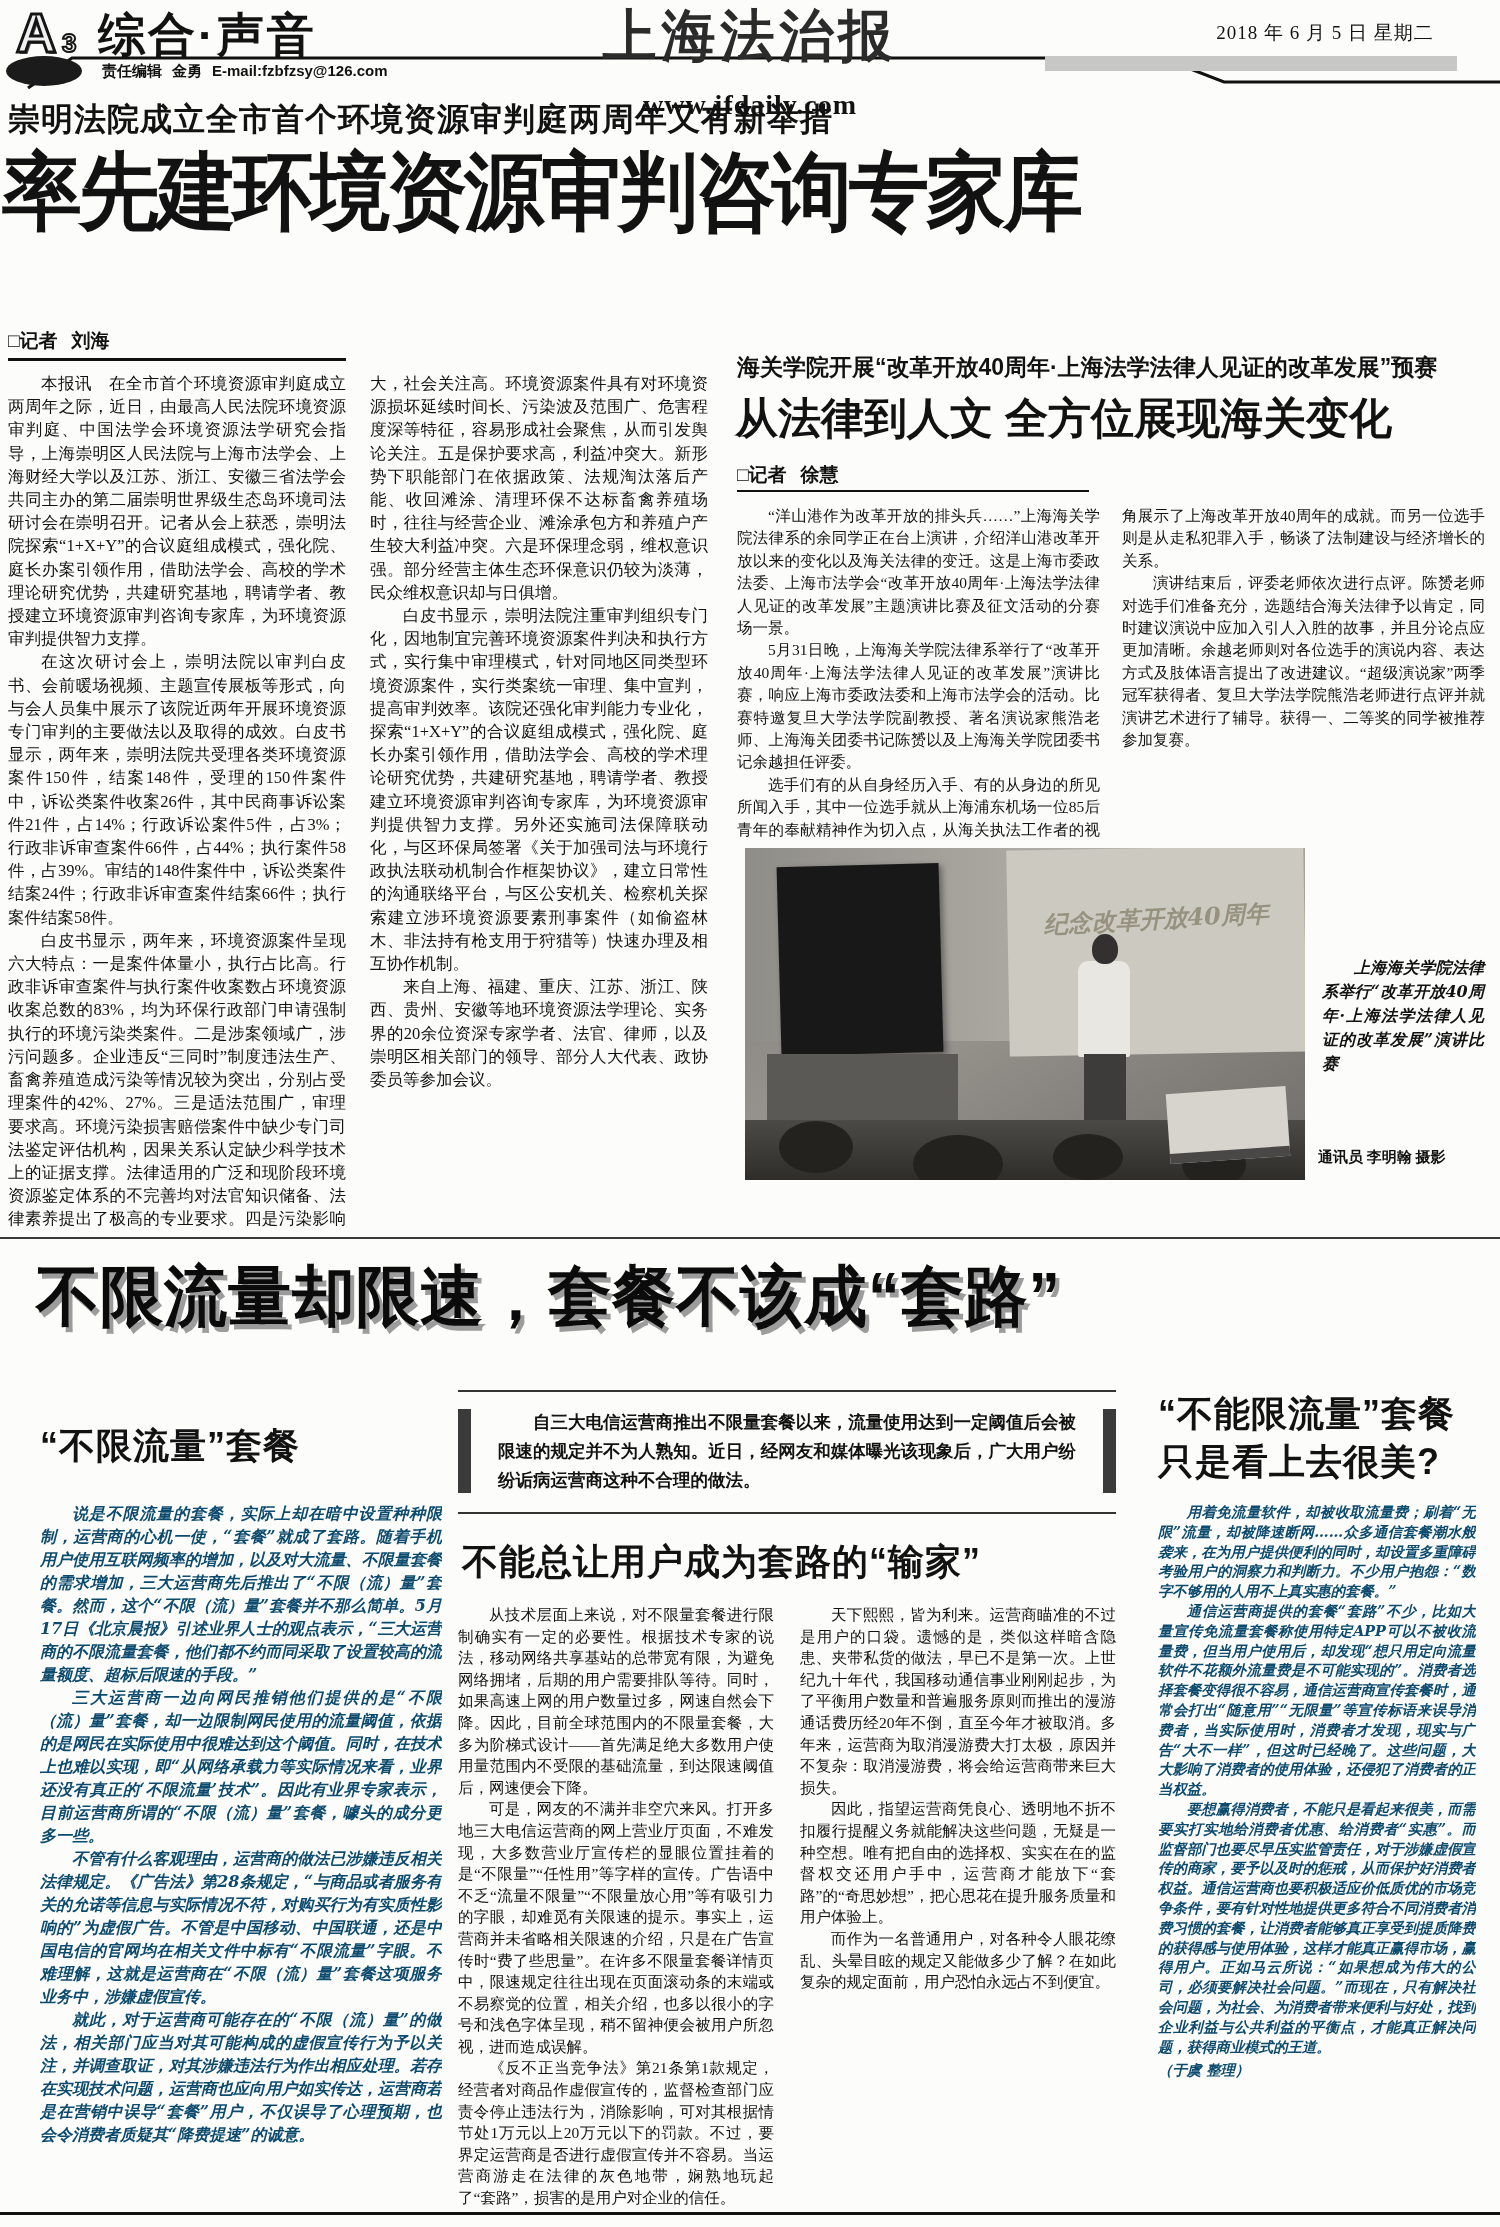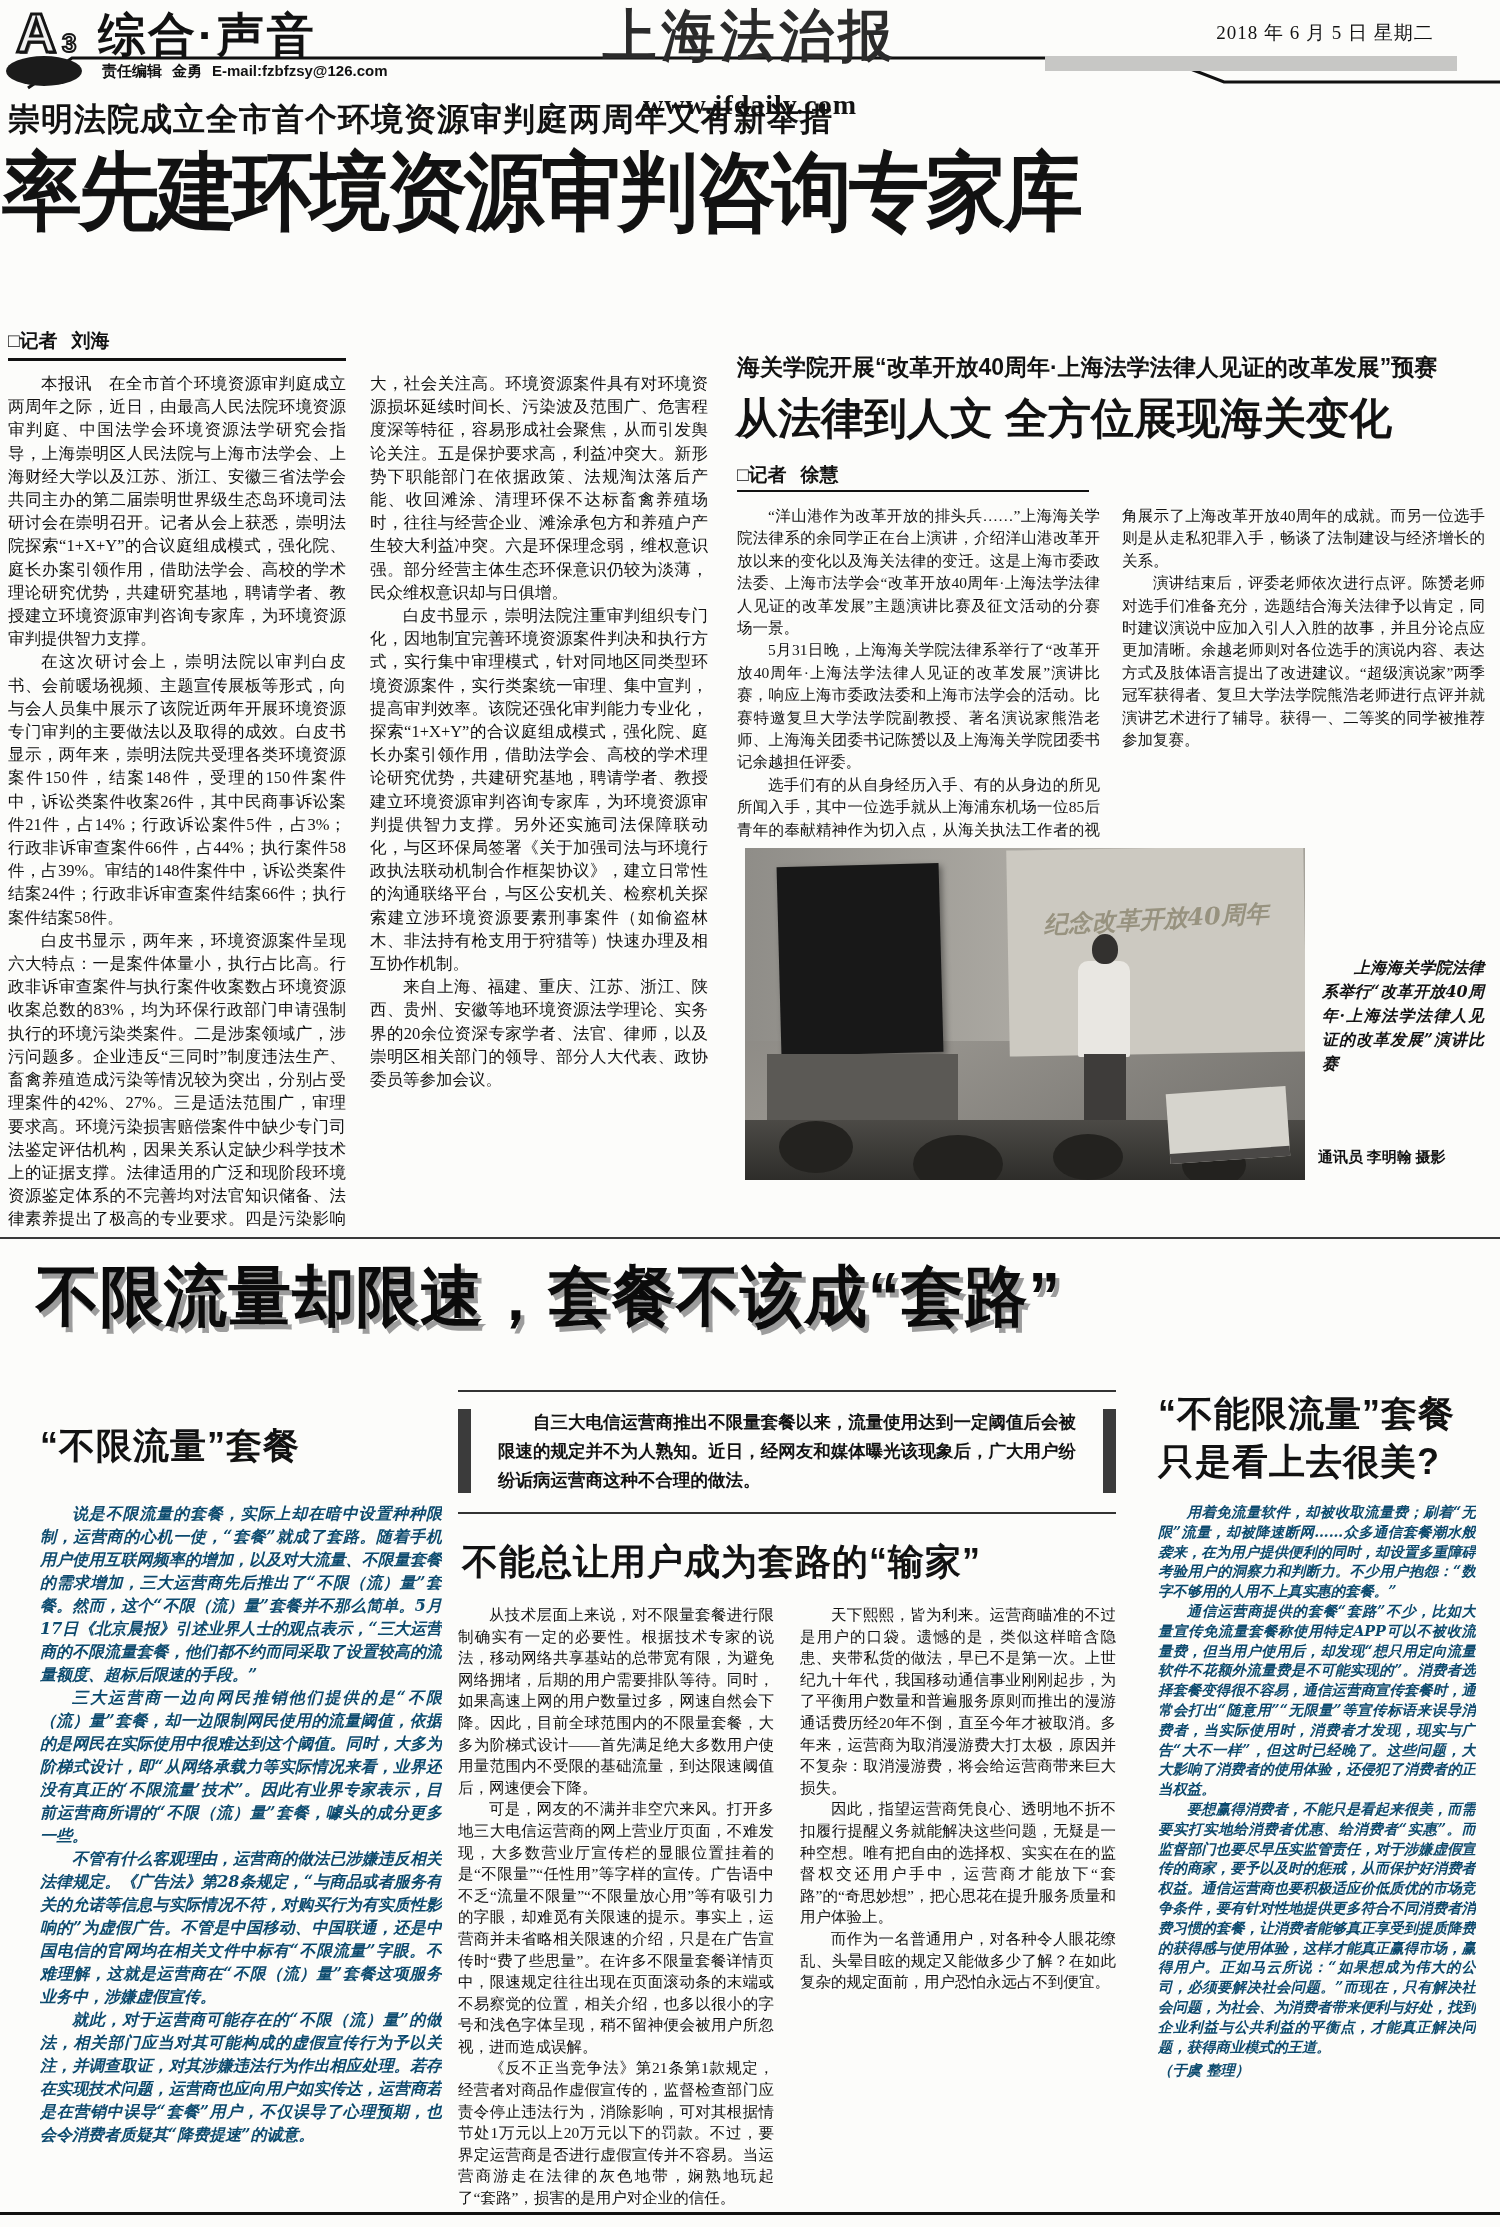--- a/index.html
+++ b/index.html
@@ -179,21 +179,21 @@
 
   <div class="sec-divider"></div>
 
   <div class="op-headline sans">不限流量却限速，套餐不该成“套路”</div>
 
   <div class="op-left-sub sans">
     <div class="op-subhead">“不限流量”套餐</div>
   </div>
   <div class="op-left-body kai-body">
       <p>说是不限流量的套餐，实际上却在暗中设置种种限制，运营商的心机一使，“套餐”就成了套路。随着手机用户使用互联网频率的增加，以及对大流量、不限量套餐的需求增加，三大运营商先后推出了“不限（流）量”套餐。然而，这个“不限（流）量”套餐并不那么简单。5月17日《北京晨报》引述业界人士的观点表示，“三大运营商的不限流量套餐，他们都不约而同采取了设置较高的流量额度、超标后限速的手段。”</p>
-      <p>三大运营商一边向网民推销他们提供的是“不限（流）量”套餐，却一边限制网民使用的流量阈值，依据的是网民在实际使用中很难达到这个阈值。同时，大多为阶梯式设计，即“从网络承载力等实际情况来看，业界还没有真正的‘不限流量’技术”。因此有业界专家表示，目前运营商所谓的“不限（流）量”套餐，噱头的成分更多一些。</p>
+      <p>三大运营商一边向网民推销他们提供的是“不限（流）量”套餐，却一边限制网民使用的流量阈值，依据的是网民在实际使用中很难达到这个阈值。同时，在技术上也难以实现，即“从网络承载力等实际情况来看，业界还没有真正的‘不限流量’技术”。因此有业界专家表示，目前运营商所谓的“不限（流）量”套餐，噱头的成分更多一些。</p>
       <p>不管有什么客观理由，运营商的做法已涉嫌违反相关法律规定。《广告法》第28条规定，“与商品或者服务有关的允诺等信息与实际情况不符，对购买行为有实质性影响的”为虚假广告。不管是中国移动、中国联通，还是中国电信的官网均在相关文件中标有“不限流量”字眼。不难理解，这就是运营商在“不限（流）量”套餐这项服务业务中，涉嫌虚假宣传。</p>
       <p>就此，对于运营商可能存在的“不限（流）量”的做法，相关部门应当对其可能构成的虚假宣传行为予以关注，并调查取证，对其涉嫌违法行为作出相应处理。若存在实现技术问题，运营商也应向用户如实传达，运营商若是在营销中误导“套餐”用户，不仅误导了心理预期，也会令消费者质疑其“降费提速”的诚意。</p>
     </div>
 
   <div class="rule op-mid-rule1"></div>
   <div class="op-box">
     <div class="op-box-bar" style="left:0;"></div>
     <div class="op-box-bar" style="right:0;"></div>
     <div class="op-box-text">自三大电信运营商推出不限量套餐以来，流量使用达到一定阈值后会被限速的规定并不为人熟知。近日，经网友和媒体曝光该现象后，广大用户纷纷诟病运营商这种不合理的做法。</div>
   </div>

